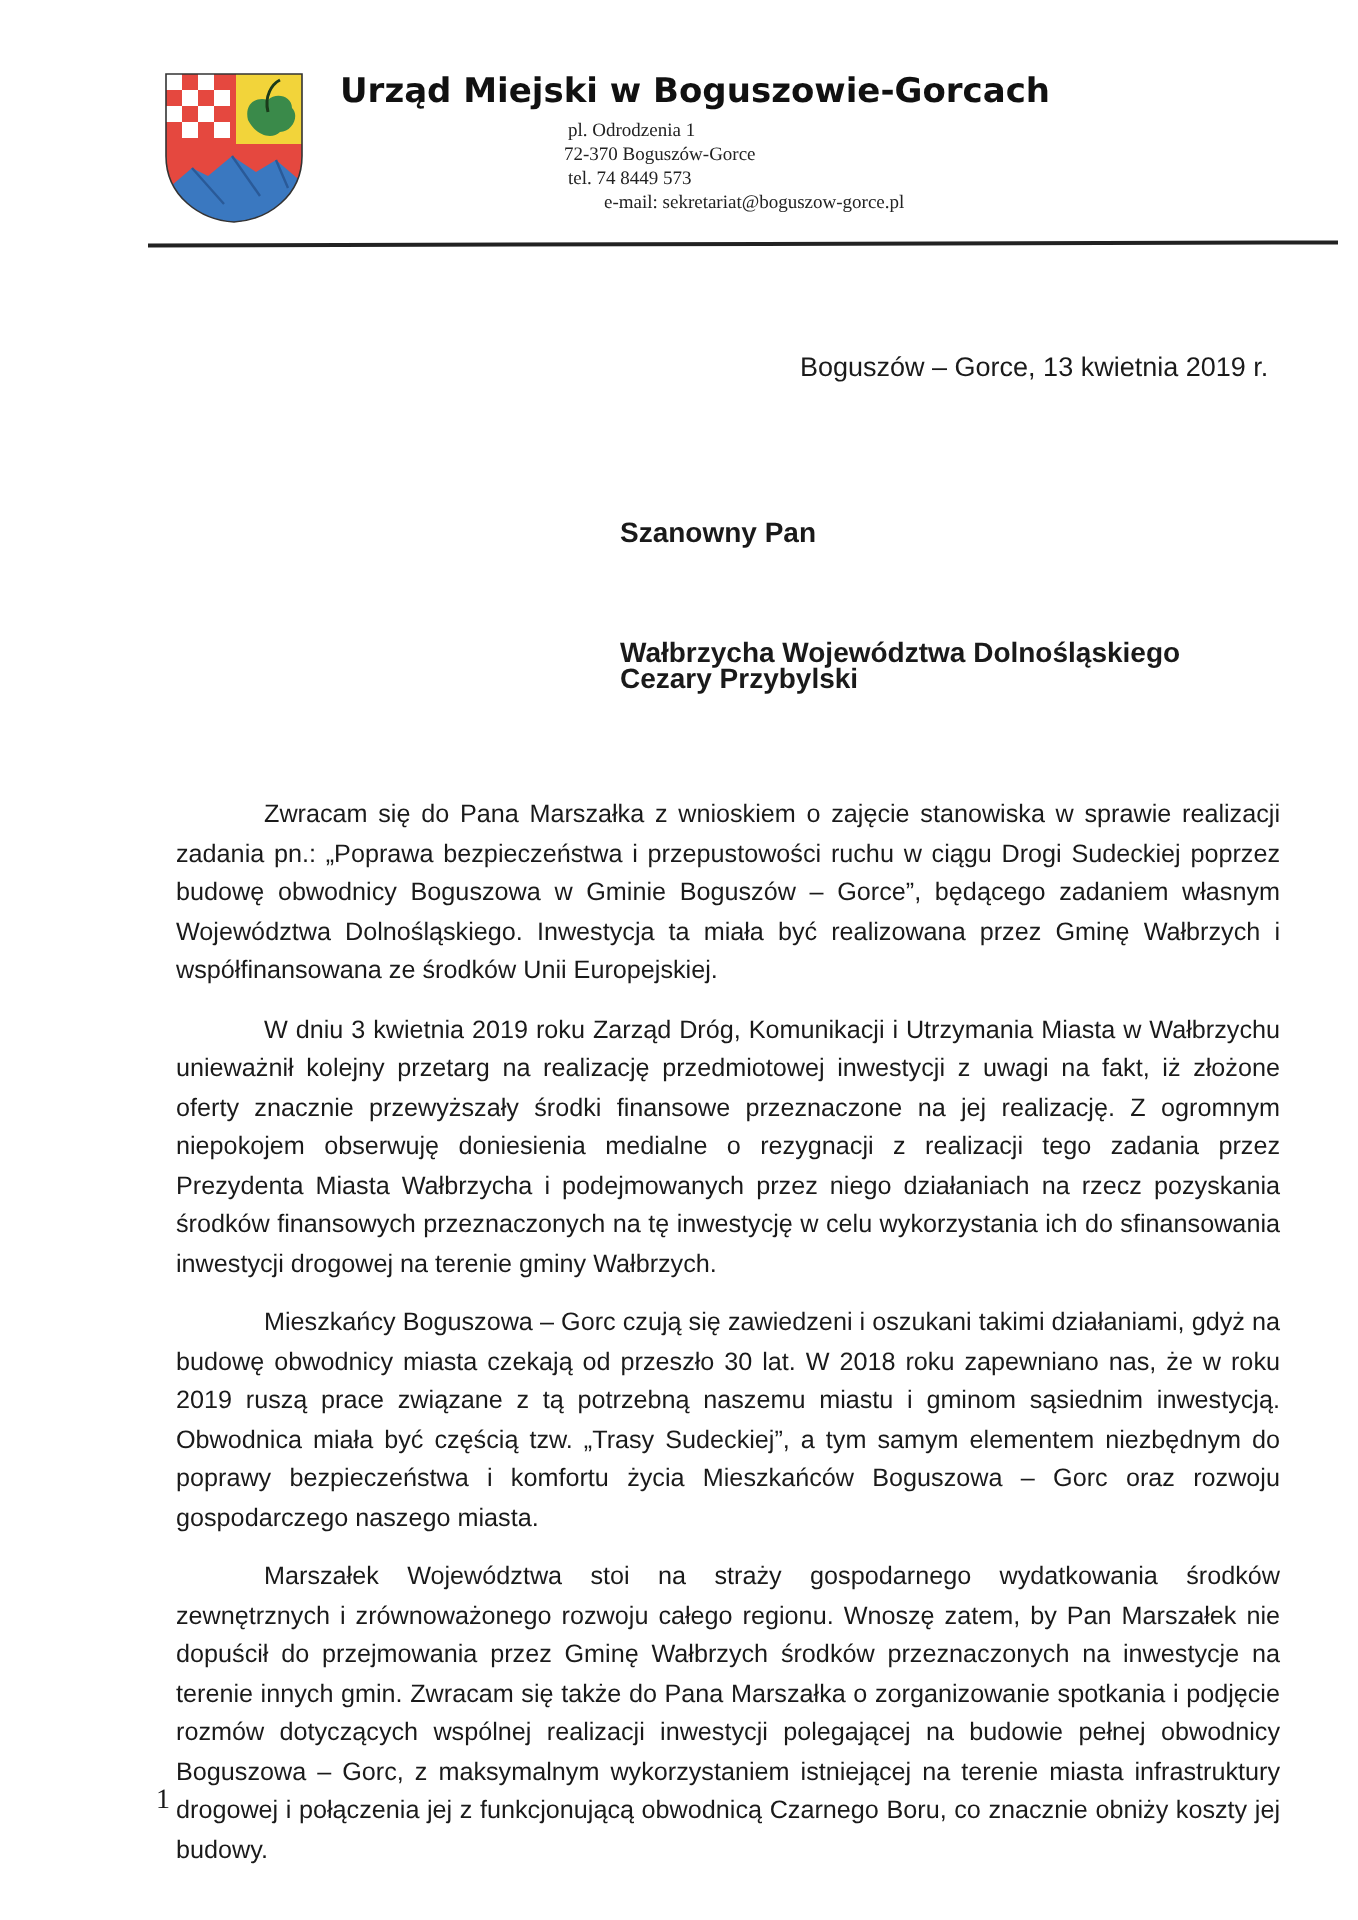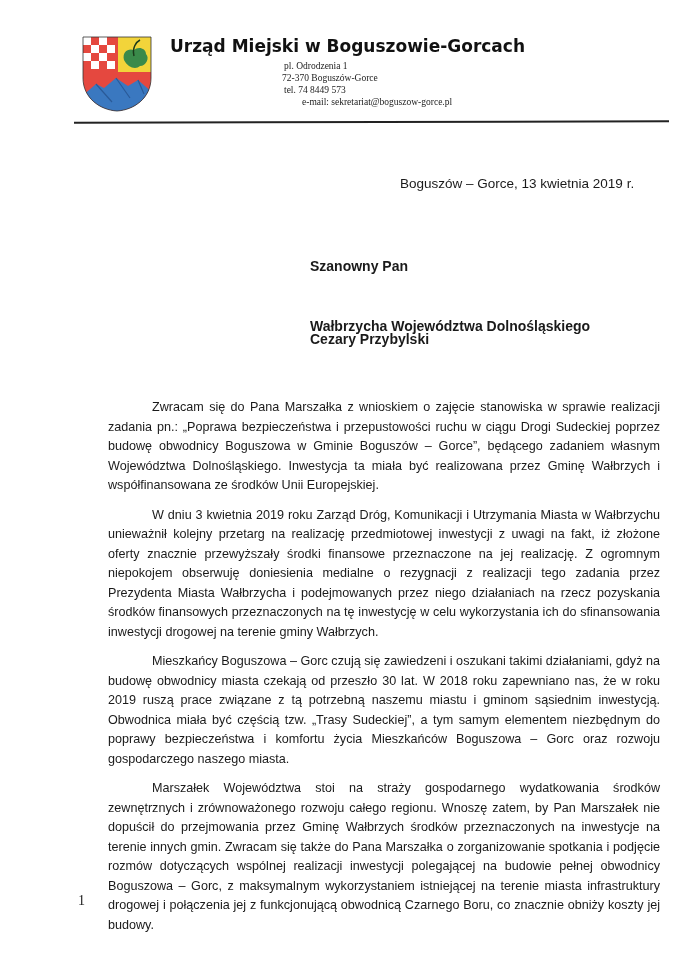--- a/index.html
+++ b/index.html
@@ -64,20 +64,20 @@
 <div class="addr addr3">tel. 74 8449 573</div>
 <div class="addr addr4">e-mail: sekretariat@boguszow-gorce.pl</div>
 <div class="header-rule"></div>
 
 <div class="letter-date">Boguszów – Gorce, 13 kwietnia 2019 r.</div>
 
 <div class="recipient r1">Szanowny Pan</div>
 <div class="recipient r2">Cezary Przybylski</div>
 <div class="recipient r3">Wałbrzycha Województwa Dolnośląskiego</div>
 
-<div class="body-text" style="top: 398px; margin-left: 20px;">
+<div class="body-text" style="top: 398px;">
   <p class="p">Zwracam się do Pana Marszałka z wnioskiem o zajęcie stanowiska w sprawie realizacji zadania pn.: „Poprawa bezpieczeństwa i przepustowości ruchu w ciągu Drogi Sudeckiej poprzez budowę obwodnicy Boguszowa w Gminie Boguszów – Gorce”, będącego zadaniem własnym Województwa Dolnośląskiego. Inwestycja ta miała być realizowana przez Gminę Wałbrzych i współfinansowana ze środków Unii Europejskiej.</p>
   <p class="p">W dniu 3 kwietnia 2019 roku Zarząd Dróg, Komunikacji i Utrzymania Miasta w Wałbrzychu unieważnił kolejny przetarg na realizację przedmiotowej inwestycji z uwagi na fakt, iż złożone oferty znacznie przewyższały środki finansowe przeznaczone na jej realizację. Z ogromnym niepokojem obserwuję doniesienia medialne o rezygnacji z realizacji tego zadania przez Prezydenta Miasta Wałbrzycha i podejmowanych przez niego działaniach na rzecz pozyskania środków finansowych przeznaczonych na tę inwestycję w celu wykorzystania ich do sfinansowania inwestycji drogowej na terenie gminy Wałbrzych.</p>
   <p class="p">Mieszkańcy Boguszowa – Gorc czują się zawiedzeni i oszukani takimi działaniami, gdyż na budowę obwodnicy miasta czekają od przeszło 30 lat. W 2018 roku zapewniano nas, że w roku 2019 ruszą prace związane z tą potrzebną naszemu miastu i gminom sąsiednim inwestycją. Obwodnica miała być częścią tzw. „Trasy Sudeckiej”, a tym samym elementem niezbędnym do poprawy bezpieczeństwa i komfortu życia Mieszkańców Boguszowa – Gorc oraz rozwoju gospodarczego naszego miasta.</p>
   <p class="p">Marszałek Województwa stoi na straży gospodarnego wydatkowania środków zewnętrznych i zrównoważonego rozwoju całego regionu. Wnoszę zatem, by Pan Marszałek nie dopuścił do przejmowania przez Gminę Wałbrzych środków przeznaczonych na inwestycje na terenie innych gmin. Zwracam się także do Pana Marszałka o zorganizowanie spotkania i podjęcie rozmów dotyczących wspólnej realizacji inwestycji polegającej na budowie pełnej obwodnicy Boguszowa – Gorc, z maksymalnym wykorzystaniem istniejącej na terenie miasta infrastruktury drogowej i połączenia jej z funkcjonującą obwodnicą Czarnego Boru, co znacznie obniży koszty jej budowy.</p>
 </div>
 
 <div class="page-number">1</div>
 
 </body></html>

